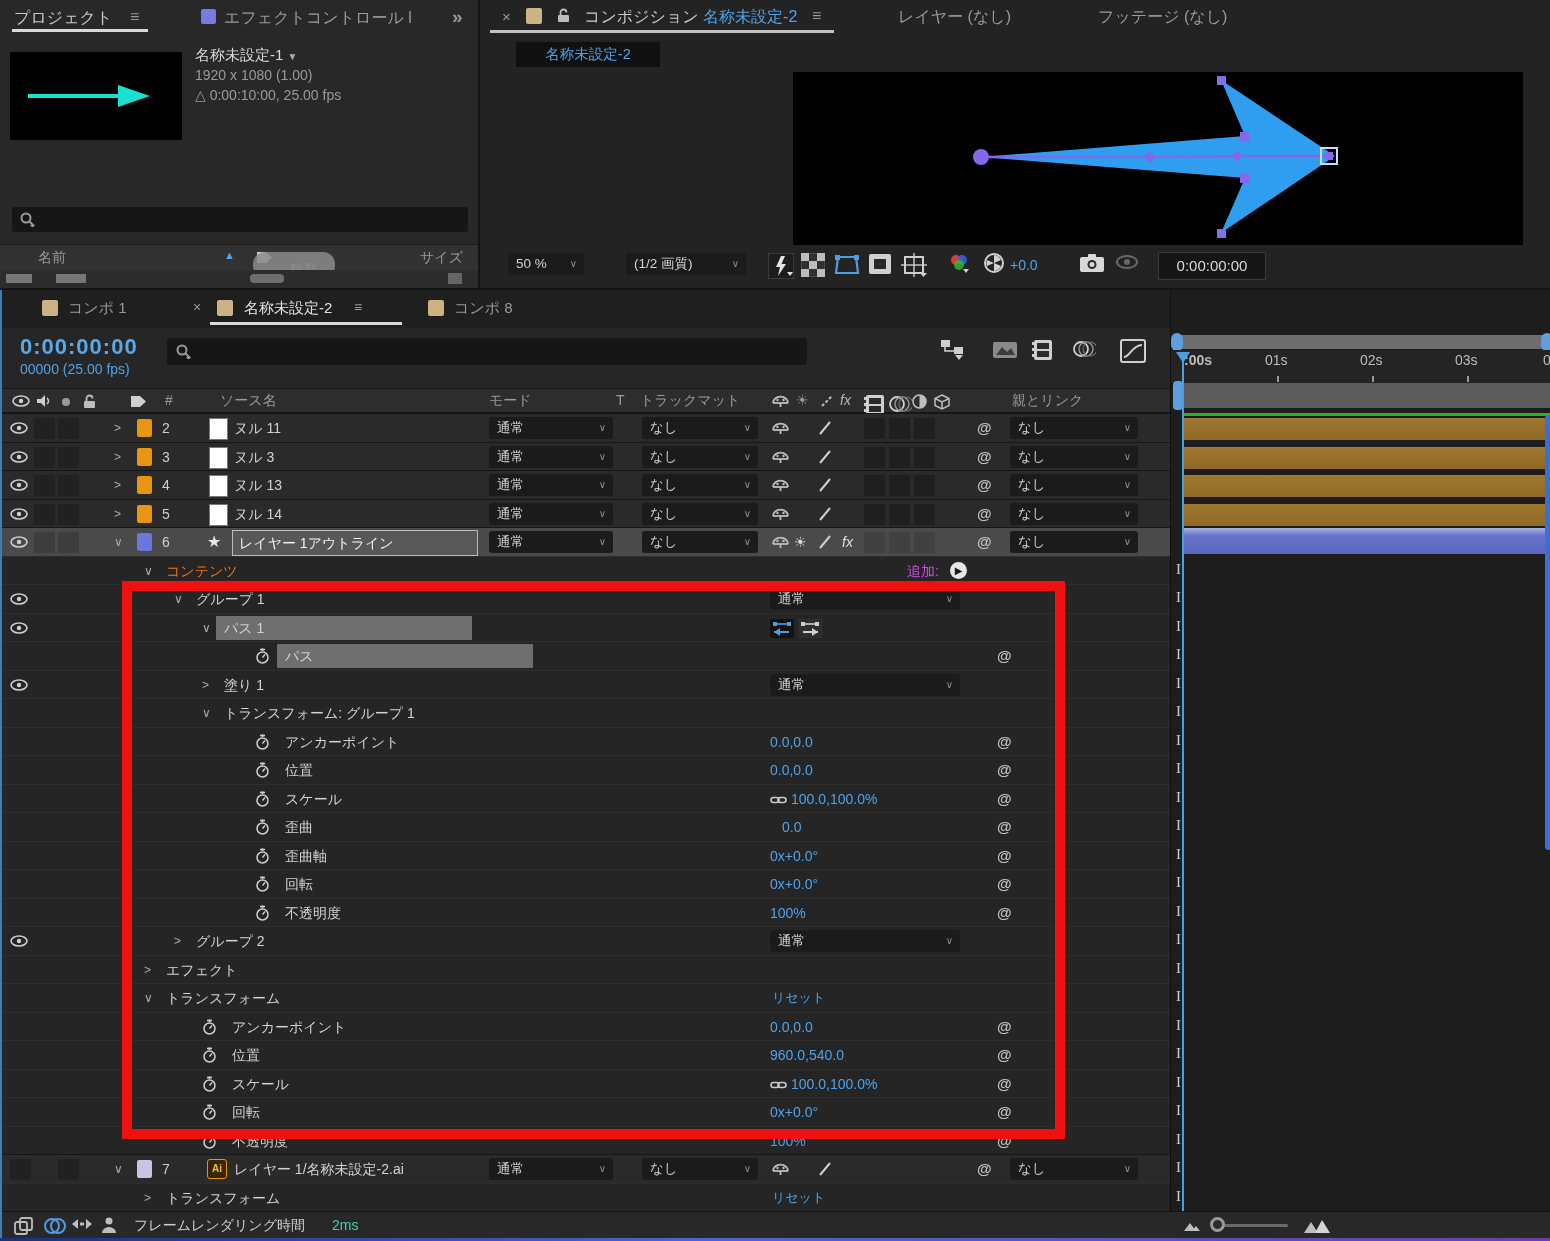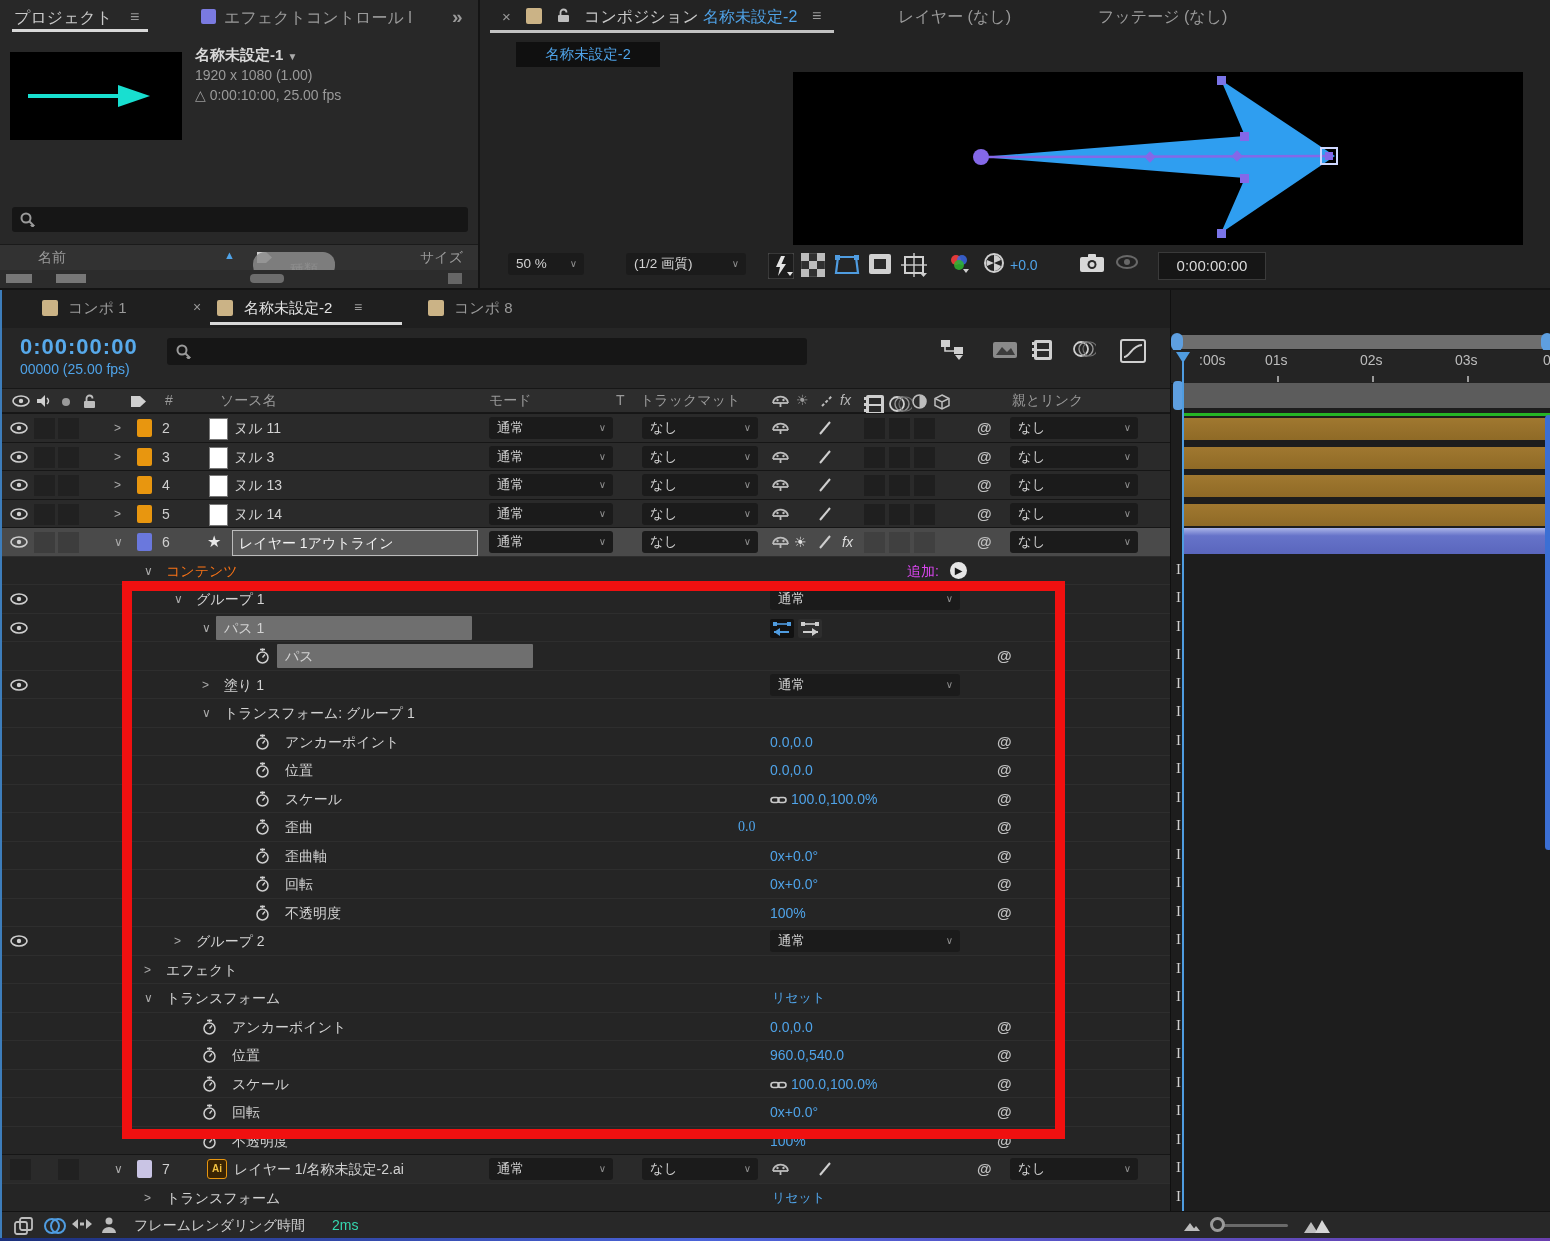--- a/index.html
+++ b/index.html
@@ -41,21 +41,21 @@
     <div class="abs" style="left:201px;top:9px;width:15px;height:15px;background:#7a7ae0;border-radius:2px"></div>
     <div class="abs dim" style="left:224px;top:8px;font-size:16px">エフェクトコントロール l</div>
     <div class="abs dim" style="left:452px;top:6px;font-size:19px;font-weight:bold">»</div>
 
     <div class="abs" style="left:10px;top:52px;width:172px;height:88px;background:#000">
       <svg width="172" height="88">
         <line x1="18" y1="44" x2="112" y2="44" stroke="#18dfd0" stroke-width="4"></line>
         <polygon points="108,33 108,55 140,44" fill="#18dfd0"></polygon>
       </svg>
     </div>
-    <div class="abs" style="left:195px;top:46px;font-size:15px;font-weight:bold;color:#d8d8d8">
+    <div class="abs" style="left:195px;top:46px;font-size:15px;font-weight:normal;color:#d8d8d8">
       <span>名称未設定-1</span> <span style="font-size:10px;color:#aaa">▼</span>
     </div>
     <div class="abs dim" style="left:195px;top:67px">1920 x 1080 (1.00)</div>
     <div class="abs dim" style="left:195px;top:87px">△ 0:00:10:00, 25.00 fps</div>
 
     <div class="searchbox" style="left:12px;top:207px;width:456px;height:25px">
       <span class="icon" style="margin:5px 0 0 8px"><svg width="15" height="15">
             <circle cx="6" cy="6" r="4.5" fill="none" stroke="#9a9a9a" stroke-width="2"></circle>
             <line x1="9.5" y1="9.5" x2="14" y2="14" stroke="#9a9a9a" stroke-width="2"></line>
             <polygon points="10,13 15,13 12.5,16" fill="#9a9a9a"></polygon>
@@ -540,21 +540,21 @@
           <div class="cell" style="left:995px;color:#c0c0c0;font-weight:bold;font-size:15px">@</div>
         </div>
         <div class="row prow" style="top:399px">
           <div class="cell" style="left:253px;top:6px;line-height:0"><svg width="15" height="17">
               <circle cx="7.5" cy="9.5" r="5.5" fill="none" stroke="#cfcfcf" stroke-width="1.5"></circle>
               <line x1="7.5" y1="0.5" x2="7.5" y2="3" stroke="#cfcfcf" stroke-width="1.6"></line>
               <line x1="5" y1="1.5" x2="10" y2="1.5" stroke="#cfcfcf" stroke-width="1.6"></line>
               <line x1="7.5" y1="9.5" x2="10" y2="6.5" stroke="#cfcfcf" stroke-width="1.4"></line>
             </svg></div>
           <div class="cell" style="left:283px;color:#d2d2d2;font-size:14px">歪曲</div>
-          <div class="cell" style="left:736px;font-family:Liberation Serif, serif;"><span class="val">0.0</span></div>
+          <div class="cell" style="left:780px;"><span class="val">0.0</span></div>
           <div class="cell" style="left:995px;color:#c0c0c0;font-weight:bold;font-size:15px">@</div>
         </div>
         <div class="row prow" style="top:427.5px">
           <div class="cell" style="left:253px;top:6px;line-height:0"><svg width="15" height="17">
               <circle cx="7.5" cy="9.5" r="5.5" fill="none" stroke="#cfcfcf" stroke-width="1.5"></circle>
               <line x1="7.5" y1="0.5" x2="7.5" y2="3" stroke="#cfcfcf" stroke-width="1.6"></line>
               <line x1="5" y1="1.5" x2="10" y2="1.5" stroke="#cfcfcf" stroke-width="1.6"></line>
               <line x1="7.5" y1="9.5" x2="10" y2="6.5" stroke="#cfcfcf" stroke-width="1.4"></line>
             </svg></div>
           <div class="cell" style="left:283px;color:#d2d2d2;font-size:14px">歪曲軸</div>
@@ -688,21 +688,21 @@
           <div class="cell" style="left:770px;color:#4fa3e8;font-size:13px">リセット</div>
         </div>
       </div>
 
     <div class="abs" style="left:1168px;top:0;width:382px;height:921px;background:#1d1d1d;border-left:1px solid #101010">
       <div class="abs" style="left:0;top:45px;width:382px;height:14px;background:#6e6e6e;border-radius:7px"></div>
       <div class="abs" style="left:0;top:43px;width:12px;height:18px;background:#5e9fe0;border-radius:6px"></div>
       <div class="abs" style="left:370px;top:43px;width:12px;height:18px;background:#5e9fe0;border-radius:6px"></div>
       <div class="abs" style="left:0;top:60px;width:382px;height:33px;background:#242424;border-bottom:1px solid #101010">
           <div id="ruler">
-            <span class="rlab" style="left: 28px;">:00s</span>
+            <span class="rlab" style="left: 13px; font-weight: bold;">:00s</span>
             <span class="rlab" style="left: 94px;">01s</span>
             <span class="tick" style="left: 106px;"></span>
             <span class="rlab" style="left: 189px;">02s</span>
             <span class="tick" style="left: 201px;"></span>
             <span class="rlab" style="left: 284px;">03s</span>
             <span class="tick" style="left: 296px;"></span>
             <span class="rlab" style="left: 372px;">0</span>
           </div>
         </div>
       <div class="abs" style="left:13px;top:93px;width:369px;height:25px;background:#5c5c5c"></div>

